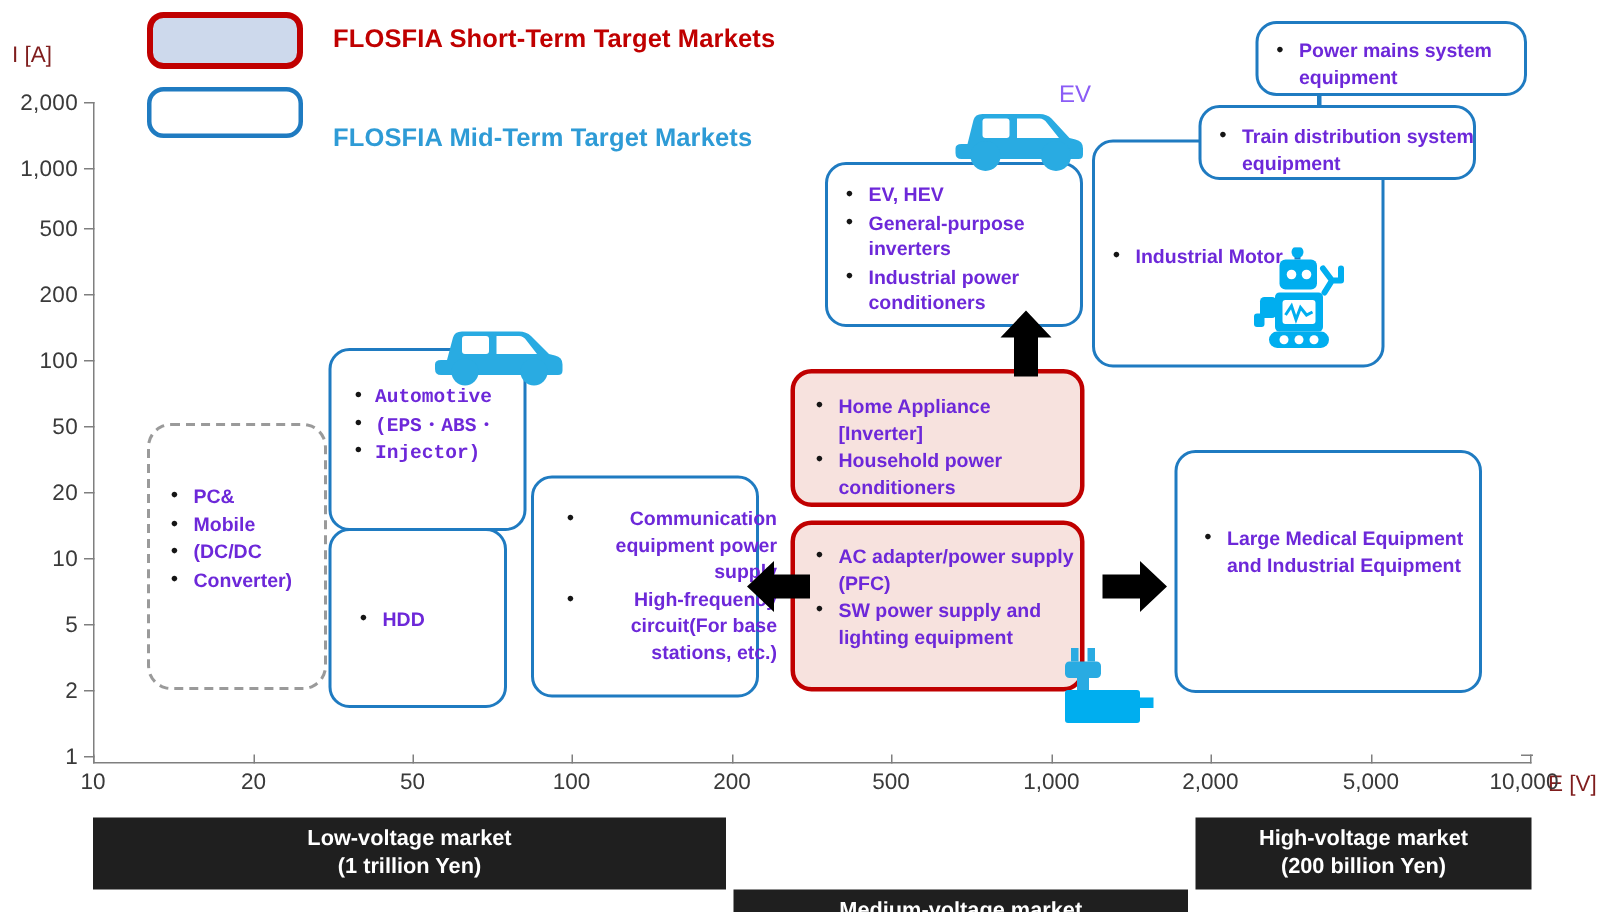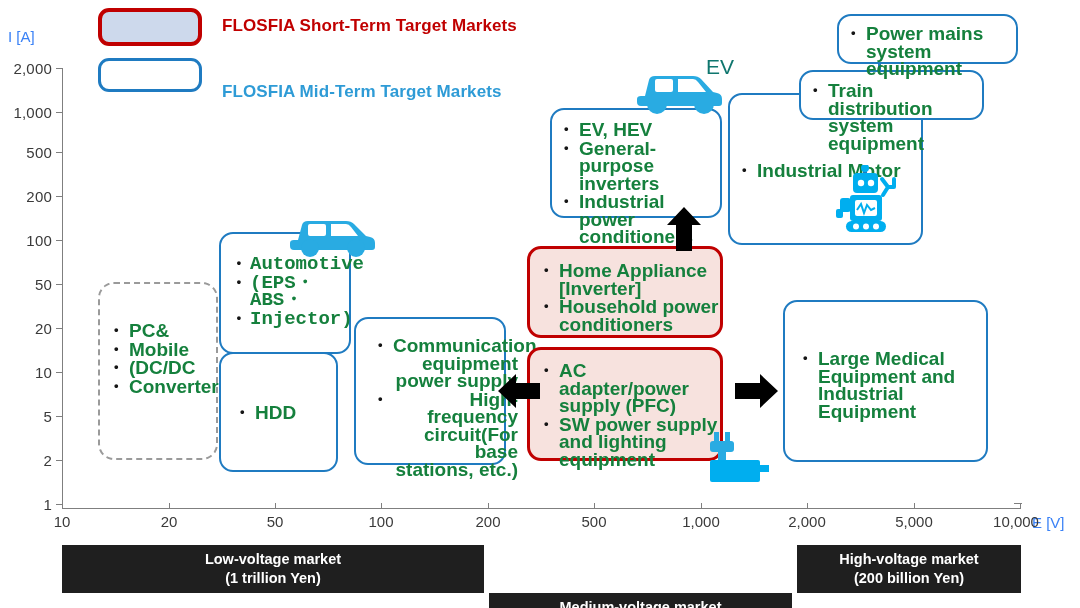--- a/index.html
+++ b/index.html
@@ -19,40 +19,40 @@
   .x-axis{left:62px;top:508px;height:1px;width:959px;}
   .tick-y{position:absolute;background:#7f7f7f;width:7px;height:1px;left:56px;}
   .tick-x-top{position:absolute;background:#7f7f7f;height:6px;width:1px;top:503px;}
 
   .ylabel{position:absolute;right:0;text-align:right;font-size:15px;color:#3a3a3a;
           width:46px;line-height:15px;letter-spacing:0.2px;}
   .ylab-wrap{position:absolute;left:0;top:0;width:52px;height:100%;}
   .xlabel{position:absolute;top:514px;font-size:15px;color:#3a3a3a;
           text-align:center;width:70px;line-height:16px;}
 
-  .axis-title{position:absolute;font-size:15px;color:#3b82f6;}
+  .axis-title{position:absolute;font-size:15px;color:#7f1d1d;}
   #y-axis-title{left:8px;top:28px;}
   #x-axis-title{left:1032px;top:514px;}
 
   .plot-topright{position:absolute;left:1014px;top:503px;width:8px;height:1px;background:#7f7f7f;}
 
   
   .box{position:absolute;box-sizing:border-box;border-radius:14px;background:#ffffff;}
   .box-blue{border:2.6px solid #1F7BC1;}
   .box-red{border:3.2px solid #C00000;background:#F7E2DE;}
   .box-dashed{border:2px dashed #9a9a9a;border-radius:16px;background:transparent;}
 
   .box ul{margin:0;padding:0;list-style:none;}
   .box li{
     position:relative;
     padding-left:17px;
-    font-size:19px;
+    font-size:13px;
     font-weight:bold;
     line-height:17.5px;
-    color:#15803d;
+    color:#6d28d9;
     margin-bottom:1px;
   }
   .box li:before{
     content:"\2022";
     position:absolute;left:2px;top:-1px;
     font-size:13px;color:#151515;
   }
 
   
   .legend-sw{position:absolute;box-sizing:border-box;border-radius:11px;}
@@ -72,22 +72,22 @@
   #market-med{left:489px;width:303px;margin-top:48px;}
   #market-high{left:797px;width:224px;}
 
   
   .arrow{position:absolute;}
 
   
   .conn{position:absolute;background:#1F7BC1;}
 
   
-  #ev-label{position:absolute;left:706px;top:55px;font-size:21px;
-      color:#0f766e;font-weight:normal;}
+  #ev-label{position:absolute;left:706px;top:55px;font-size:16px;
+      color:#8b5cf6;font-weight:normal;}
 
   .icon-svg{position:absolute;}
 </style>
 </head>
 <body>
 
 <div id="root">
 
   <div id="legend-swatch-short" class="legend-sw"></div>
   <div id="legend-label-short" class="legend-text">FLOSFIA Short-Term Target Markets</div>

